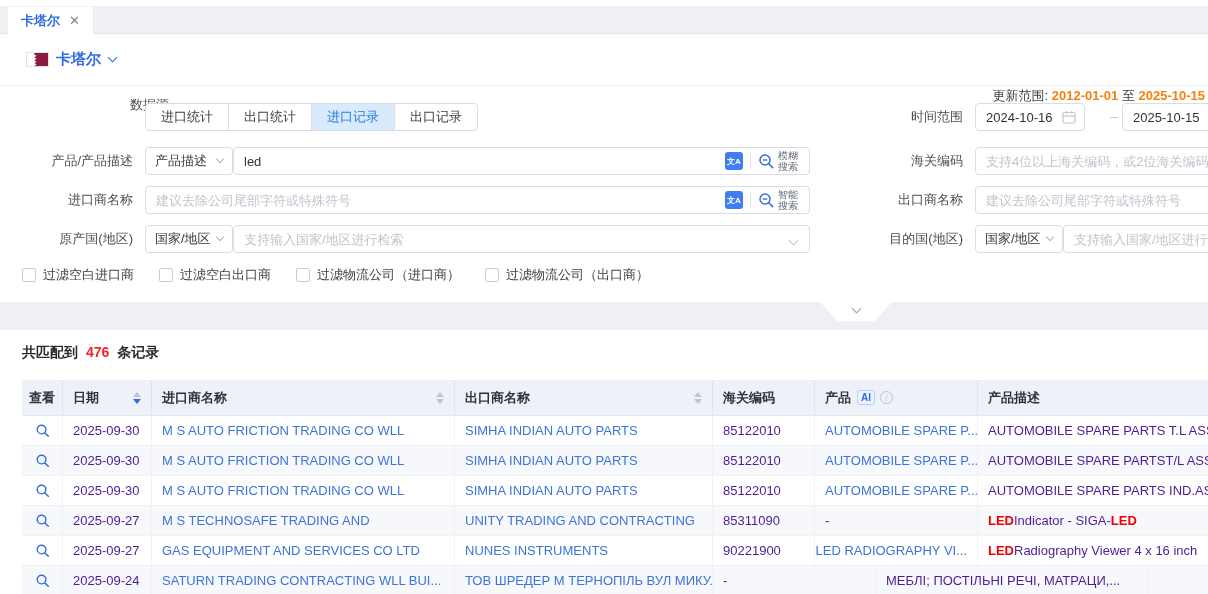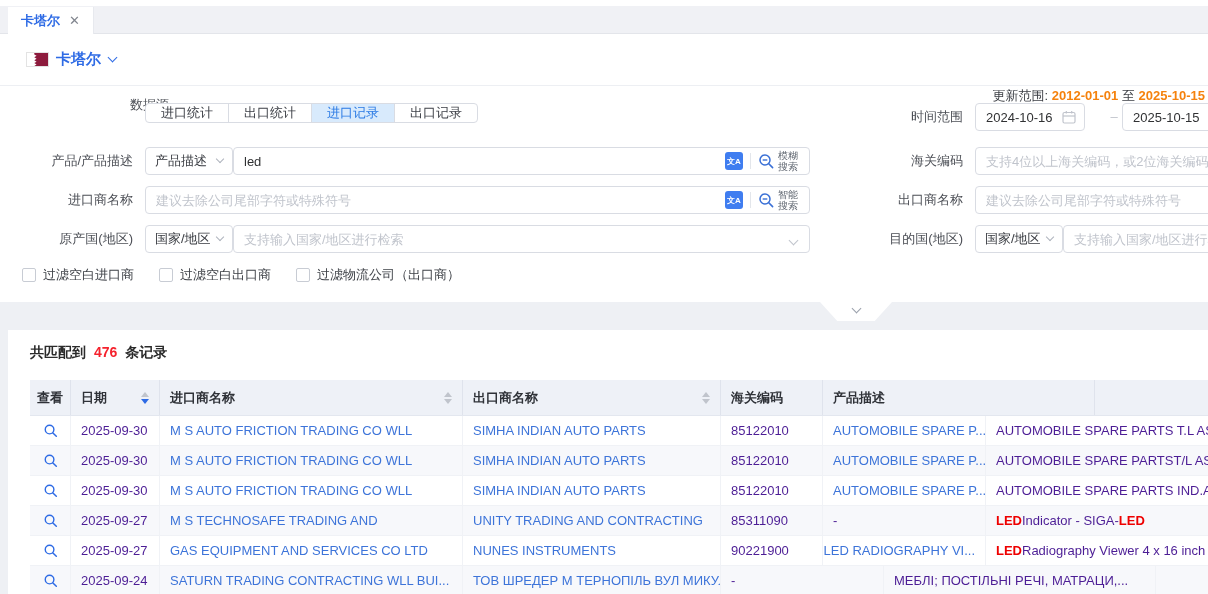--- a/index.html
+++ b/index.html
@@ -25,21 +25,21 @@
   .hdr-divider { position:absolute; top:85px; left:0; right:0; height:1px; background:#edeff3; }
 
   .flabel { position:absolute; width:133px; text-align:right; font-size:13px; color:#4b4e55; line-height:28px; }
   .flabel.r { left:830px; }
 
   .update-range { position:absolute; top:87px; left:860px; width:345px; text-align:right; font-size:13px; color:#3c3f45; }
   .update-range b { color:#f5820d; }
 
   
   .ds-group { position:absolute; left:145px; top:103px; height:28px; display:flex; }
-  .ds-btn { height:20px; padding:0 15px; font-size:13px; color:#3b3e45; background:#fff; border:1px solid #d9dce3;
+  .ds-btn { height:28px; padding:0 15px; font-size:13px; color:#3b3e45; background:#fff; border:1px solid #d9dce3;
             margin-left:-1px; cursor:pointer; font-family:inherit; }
   .ds-btn:first-child { border-radius:4px 0 0 4px; margin-left:0; }
   .ds-btn:last-child { border-radius:0 4px 4px 0; }
   .ds-btn.selected { background:#d8eafc; color:#2a7ae4; z-index:1; position:relative; }
 
   .sel-box { position:absolute; height:28px; border:1px solid #d9dce3; border-radius:4px; background:#fff;
              display:flex; align-items:center; justify-content:space-between; padding:0 9px; font-size:13px; color:#36393f; cursor:pointer; }
   .sel-box .chev { border-color:#aeb3bd; width:6px; height:6px; }
 
   .wide-box { position:absolute; height:28px; border:1px solid #d9dce3; border-radius:4px; background:#fff;
@@ -65,21 +65,21 @@
   .cb-item { display:flex; align-items:center; gap:7px; font-size:13px; color:#3f4248; cursor:pointer; }
   .cb-box { width:14px; height:14px; border:1px solid #c8ccd4; border-radius:2px; background:#fff; flex:none; }
 
   
   .gray-strip { position:absolute; top:302px; left:0; right:0; height:28px; background:#eef0f4; }
   .notch { position:absolute; left:820px; top:0; width:72px; height:19px; background:#fff;
            clip-path:polygon(0 0,100% 0,76% 100%,24% 100%); display:flex; align-items:flex-start; justify-content:center; cursor:pointer; }
   .notch .chev { border-color:#9aa0ab; margin-top:3px; }
 
   
-  .panel-results { position:absolute; top:330px; left:0; right:0; bottom:0; background:#fff;margin-left:8px; }
+  .panel-results { position:absolute; top:330px; left:0; right:0; bottom:0; background:#fff; }
   .count-line { position:absolute; left:22px; top:14px; font-size:14px; font-weight:700; color:#2b2b2b; }
   .count-line .num { color:#f5222d; margin:0 4px; }
 
   .tbl { position:absolute; left:22px; top:50px; width:1228px; font-size:13px; }
   .tr { display:flex; height:30px; align-items:stretch; border-bottom:1px solid #f0f2f6; background:#fff; }
   .tr.even { background:#f7f8fb; }
   .tr.head { height:36px; background:#eef1f7; border-bottom:1px solid #e3e7ef; }
   .td { display:flex; align-items:center; padding:0 10px; border-right:1px solid #f0f2f6; overflow:hidden; white-space:nowrap; }
   .tr.head .td { border-right:1px solid #dfe3ec; font-weight:700; color:#2f3238; }
   .td.center { justify-content:center; padding:0; }
@@ -213,20 +213,24 @@
     <div class="cb-item">
       <span class="cb-box"></span>
       <span>过滤空白进口商</span>
     </div>
     <div class="cb-item">
       <span class="cb-box"></span>
       <span>过滤空白出口商</span>
     </div>
     <div class="cb-item">
       <span class="cb-box"></span>
+      <span>过滤物流公司（进口商）</span>
+    </div>
+    <div class="cb-item">
+      <span class="cb-box"></span>
       <span>过滤物流公司（出口商）</span>
     </div>
   </div>
 
 <div class="gray-strip">
   <div class="notch">
     <span class="chev"></span>
   </div>
 </div>
 
@@ -258,20 +262,25 @@
         <div class="td" style="width: 258px;">
           <span>出口商名称</span>
           <span class="sort">
             <i class="caret-up"></i>
             <i class="caret-down"></i>
           </span>
         </div>
         <div class="td" style="width: 102px;">
           <span>海关编码</span>
         </div>
+        <div class="td" style="width: 163px;">
+          <span>产品</span>
+          <span class="ai-badge">AI</span>
+          <span class="info-ic">i</span>
+        </div>
         <div class="td" style="width: 272px;">
           <span>产品描述</span>
         </div>
       </div>
       <div class="tr">
         <div class="td center" style="width: 41px;">
           <svg width="15" height="15" viewBox="0 0 16 16">
             <circle cx="7" cy="7" r="4.6" fill="none" stroke="#2e6be5" stroke-width="1.5"></circle>
             <line x1="10.6" y1="10.6" x2="14.2" y2="14.2" stroke="#2e6be5" stroke-width="1.6" stroke-linecap="round"></line>
           </svg>

